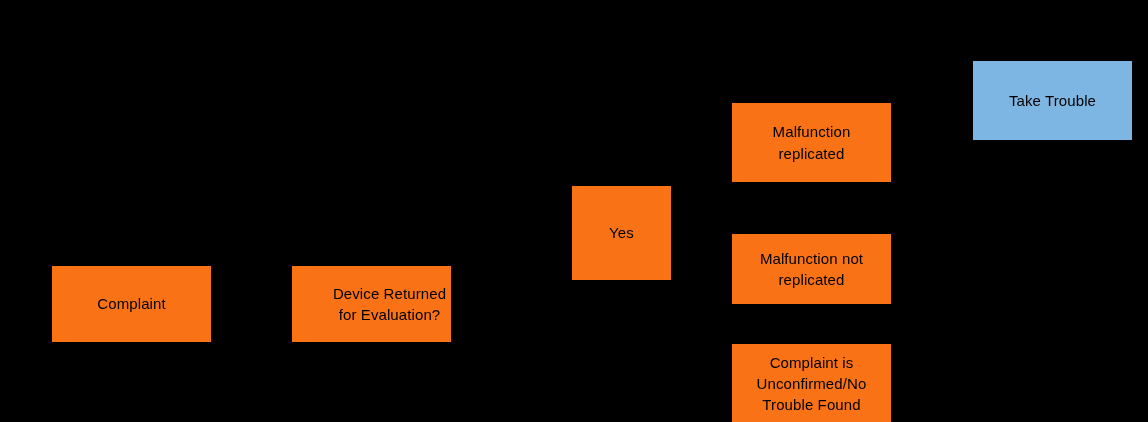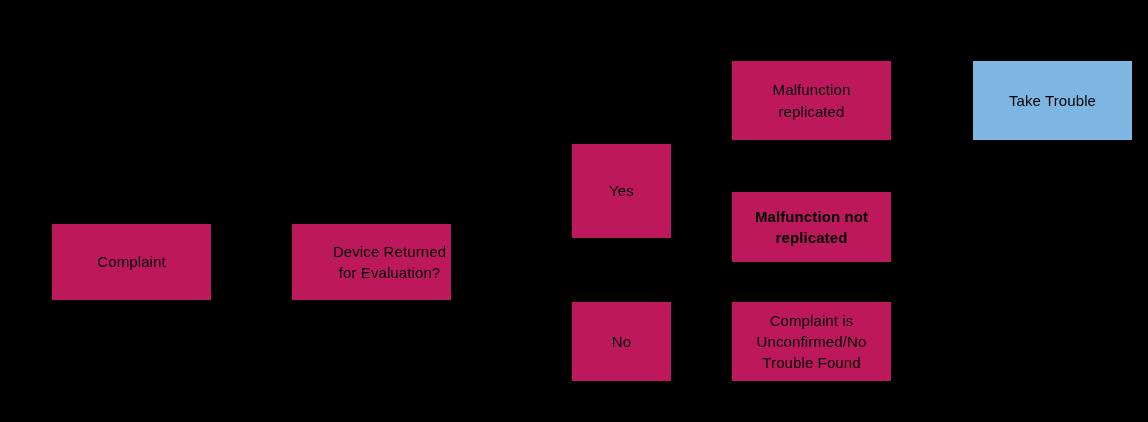--- a/index.html
+++ b/index.html
@@ -25,31 +25,31 @@
     justify-content: center;
     text-align: center;
     color: #000000;
     font-family: "Liberation Sans", sans-serif;
     font-size: 15px;
     line-height: 1.42;
     letter-spacing: 0.1px;
     white-space: pre-line;
     padding: 2px 4px;
   }
-  .fill-white { background: #be185d; }
+  .fill-white { background: #f97316; margin-top: 42px; }
   .fill-blue  { background: #7eb6e3; }
   .fill-lightblue { background: #c2e0f5; }
 
   
   .n-complaint        { left: 52px;  top: 224px; width: 159px; height: 76px; }
   .n-device-returned  { left: 292px; top: 224px; width: 159px; height: 76px; padding-left: 40px; }
   .n-yes              { left: 572px; top: 144px; width: 99px;  height: 94px; }
   .n-no               { left: 572px; top: 302px; width: 99px;  height: 79px; }
   .n-malf-rep         { left: 732px; top: 61px;  width: 159px; height: 79px; }
-  .n-malf-not-rep     { left: 732px; top: 192px; width: 159px; height: 70px; font-weight: bold; }
+  .n-malf-not-rep     { left: 732px; top: 192px; width: 159px; height: 70px; }
   .n-unconfirmed      { left: 732px; top: 302px; width: 159px; height: 79px; text-align: center; }
   .n-take-action      { left: 973px; top: 61px;  width: 159px; height: 79px; }
   .n-no-further       { left: 973px; top: 302px; width: 159px; height: 79px; }
 </style>
 </head>
 <body>
 
 <div id="canvas">
 
   <div class="node fill-white n-complaint">
@@ -58,23 +58,20 @@
 
   <div class="node fill-white n-device-returned">
     <span>Device Returned
 for Evaluation?</span>
   </div>
 
   <div class="node fill-white n-yes">
     <span>Yes</span>
   </div>
 
-  <div class="node fill-white n-no">
-    <span>No</span>
-  </div>
 
   <div class="node fill-white n-malf-rep">
     <span>Malfunction
 replicated</span>
   </div>
 
   <div class="node fill-white n-malf-not-rep">
     <span>Malfunction not
 replicated</span>
   </div>

